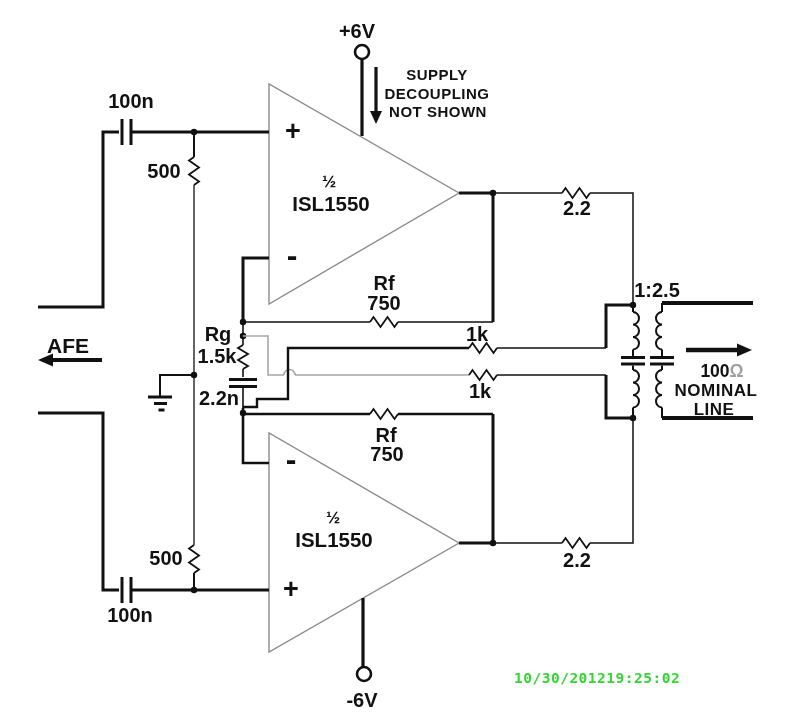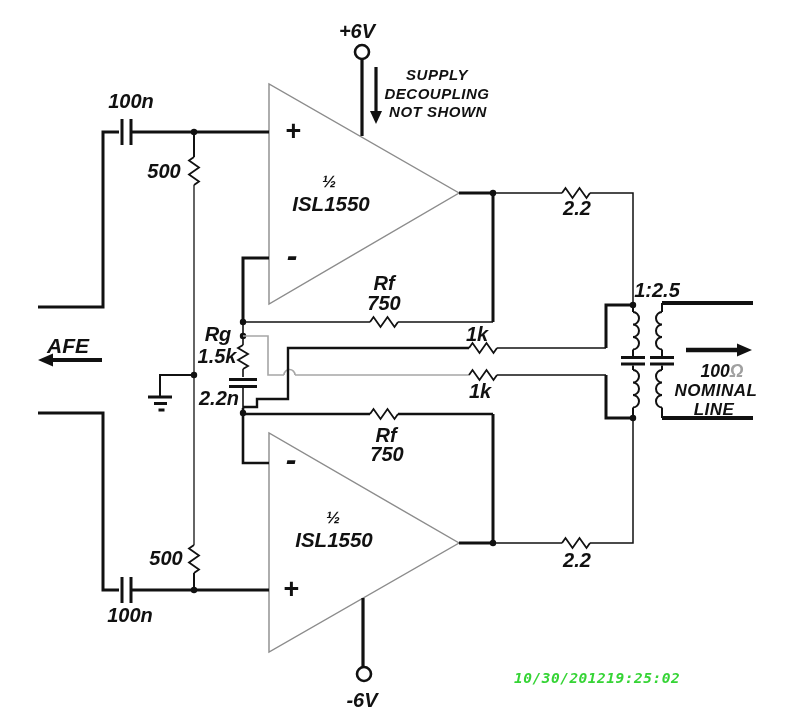--- a/index.html
+++ b/index.html
@@ -1,16 +1,16 @@
 <!DOCTYPE html>
 <html><head>
 <meta charset="utf-8">
 <style>
   html,body{margin:0;padding:0;background:#ffffff;}
-  .stage{position:relative;width:800px;height:715px;background:#ffffff;overflow:hidden;font-style:italic;}
+  .stage{position:relative;width:800px;height:715px;background:#ffffff;overflow:hidden;}
   svg{display:block;}
   .lbl{font-family:"Liberation Sans",sans-serif;font-weight:bold;fill:#111111;}
   .ts{font-family:"DejaVu Sans Mono",monospace;font-weight:bold;fill:#35d435;letter-spacing:0.5px;}
   .w{stroke:#111111;fill:none;}
   .gray{stroke:#a6a6a6;fill:none;}
   .amp{fill:#ffffff;stroke:#8c8c8c;stroke-width:1.4;}
   .dot{fill:#111111;stroke:none;}
   .term{fill:#ffffff;stroke:#111111;stroke-width:2.6;}
   .head{fill:#111111;stroke:none;}
 </style>

